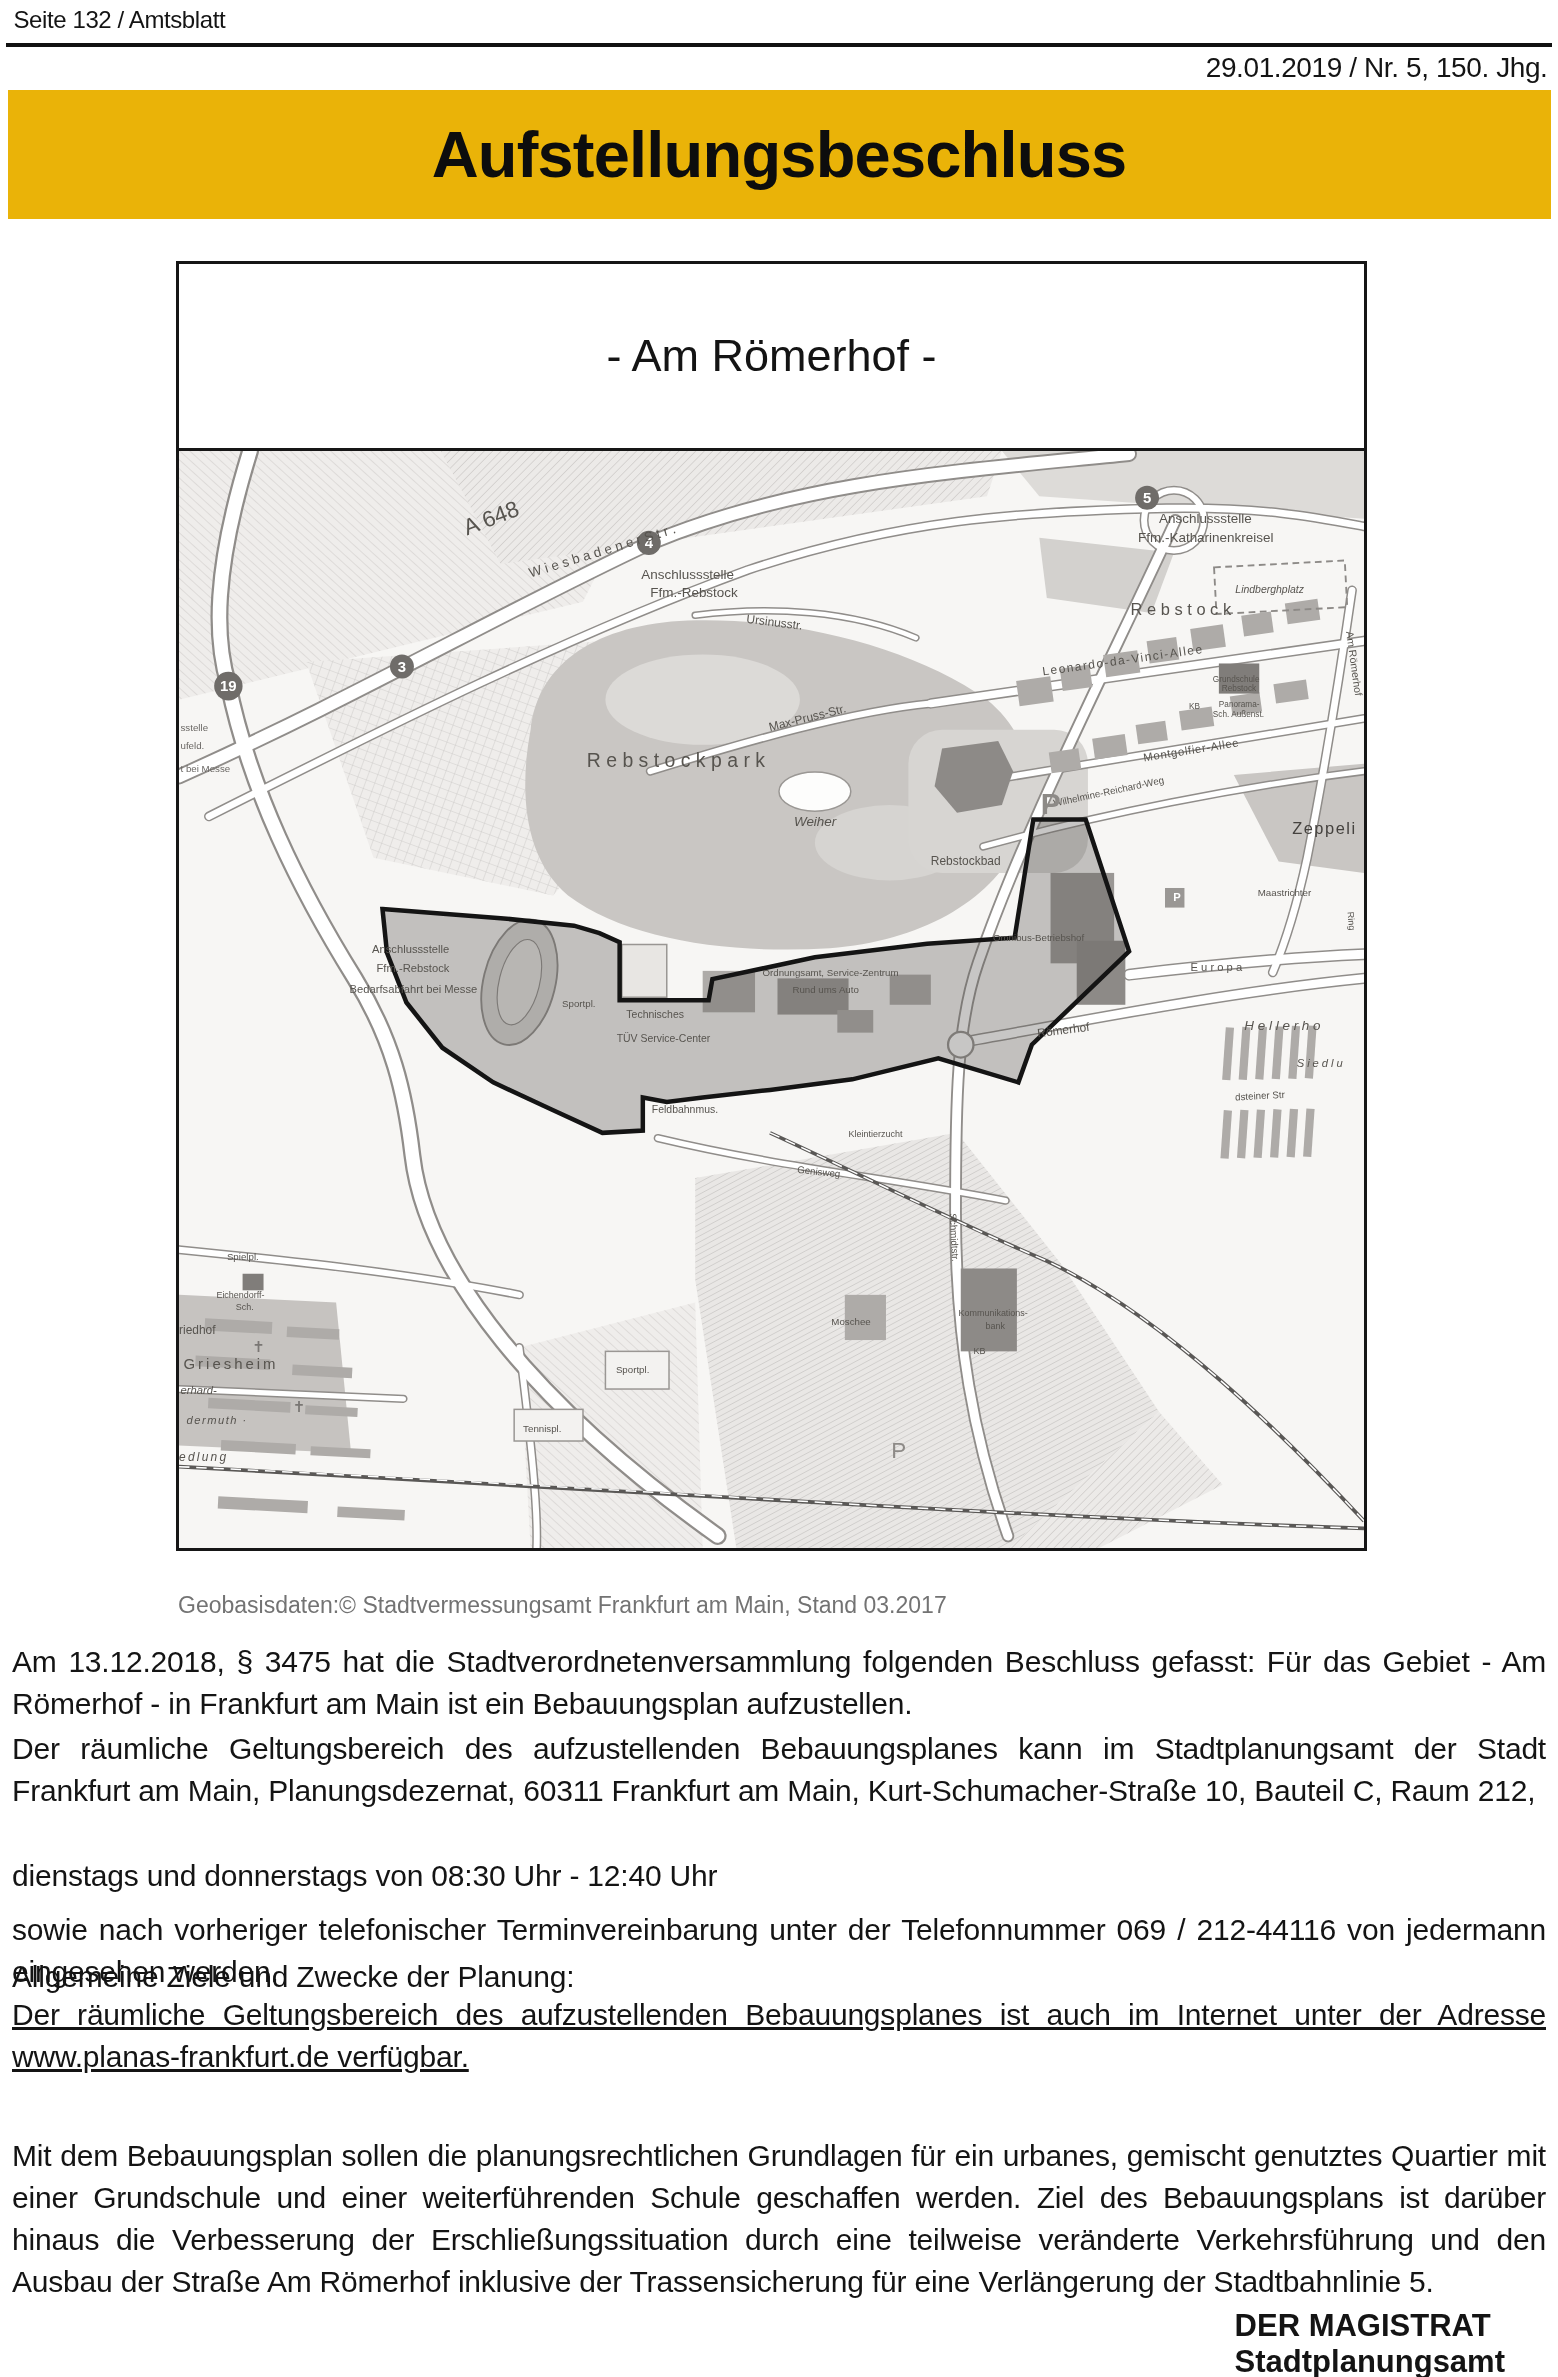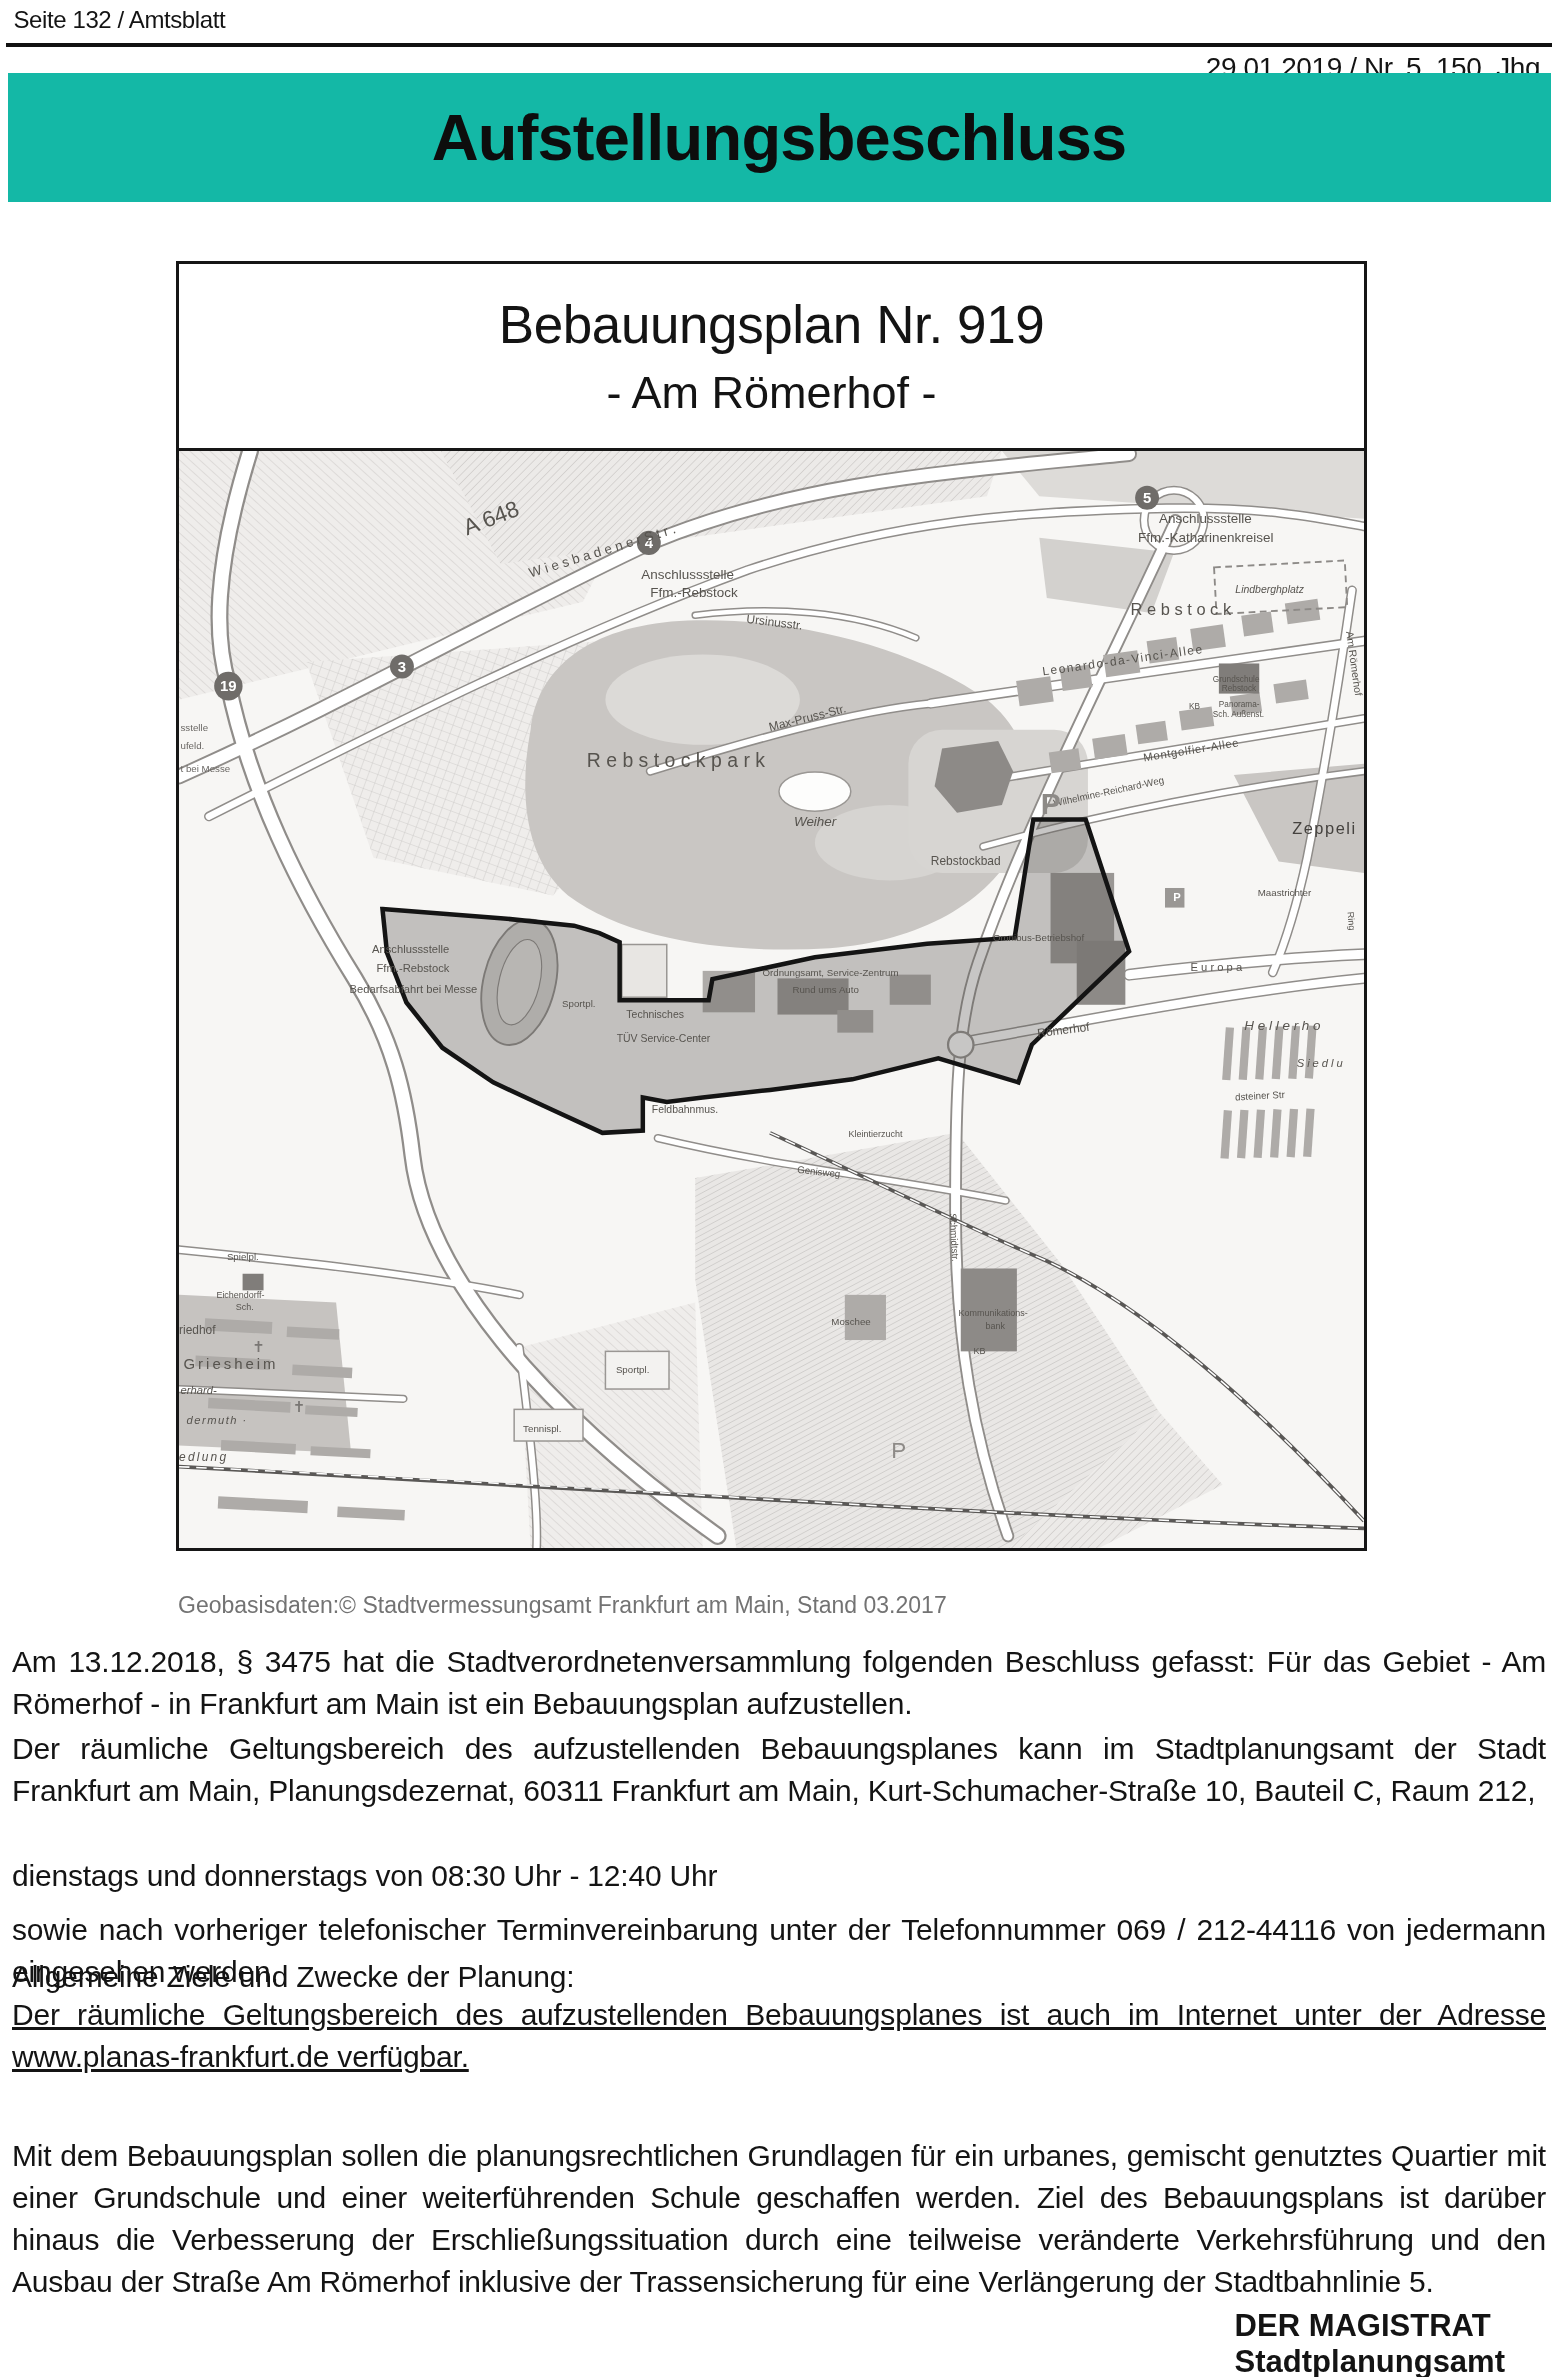--- a/index.html
+++ b/index.html
@@ -3,21 +3,21 @@
 <meta charset="utf-8">
 <style>
   html,body{margin:0;padding:0;}
   body{width:1558px;height:2377px;background:#ffffff;position:relative;
        font-family:"Liberation Sans",sans-serif;color:#141414;overflow:hidden;}
 
   .hdr-left{position:absolute;left:13.5px;top:6px;font-size:24px;letter-spacing:-0.4px;}
   .hdr-right{position:absolute;right:10.5px;top:6px;font-size:28px;letter-spacing:-0.4px;margin-top:46px;}
   .hdr-rule{position:absolute;left:6px;right:6px;top:43px;height:3.8px;background:#111;}
 
-  .banner{position:absolute;left:7.5px;top:73px;width:1543px;height:129px;background:#14b8a6;
+  .banner{position:absolute;left:7.5px;top:90px;width:1543px;height:129px;background:#eab308;
           display:flex;align-items:center;justify-content:center;}
   .banner h1{margin:0;font-size:65px;font-weight:bold;letter-spacing:-0.8px;color:#0d0d0d;}
 
   .figure{position:absolute;left:176px;top:261px;width:1191px;height:1290px;
           border:3px solid #161616;box-sizing:border-box;background:#fff;}
   .figure-title{height:187px;border-bottom:3.8px solid #161616;box-sizing:border-box;
           display:flex;flex-direction:column;align-items:center;justify-content:center;gap:12px;}
   .ft1{font-size:53px;letter-spacing:-0.4px;}
   .ft2{font-size:45px;}
   .map{display:block;width:100%;height:1097px;}
@@ -40,21 +40,20 @@
 <div class="hdr-left">Seite 132 / Amtsblatt</div>
 <div class="hdr-right">29.01.2019 / Nr. 5, 150. Jhg.</div>
 <div class="hdr-rule"></div>
 
 <div class="banner">
   <h1>Aufstellungsbeschluss</h1>
 </div>
 
 <div class="figure">
   <div class="figure-title">
-    <div class="ft1">Bebauungsplan Nr. 919</div>
     <div class="ft2">- Am Römerhof -</div>
   </div>
 
   <svg class="map" viewBox="0 0 1584 1456" preserveAspectRatio="none">
     <defs>
       <pattern id="hatchA" width="8" height="8" patternUnits="userSpaceOnUse" patternTransform="rotate(45)">
         <rect width="8" height="8" fill="#eceae8"></rect>
           <line x1="0" y1="0" x2="0" y2="8" stroke="#bcb9b6" stroke-width="1.2"></line>
       </pattern>
       <pattern id="hatchB" width="9" height="9" patternUnits="userSpaceOnUse" patternTransform="rotate(-48)">

